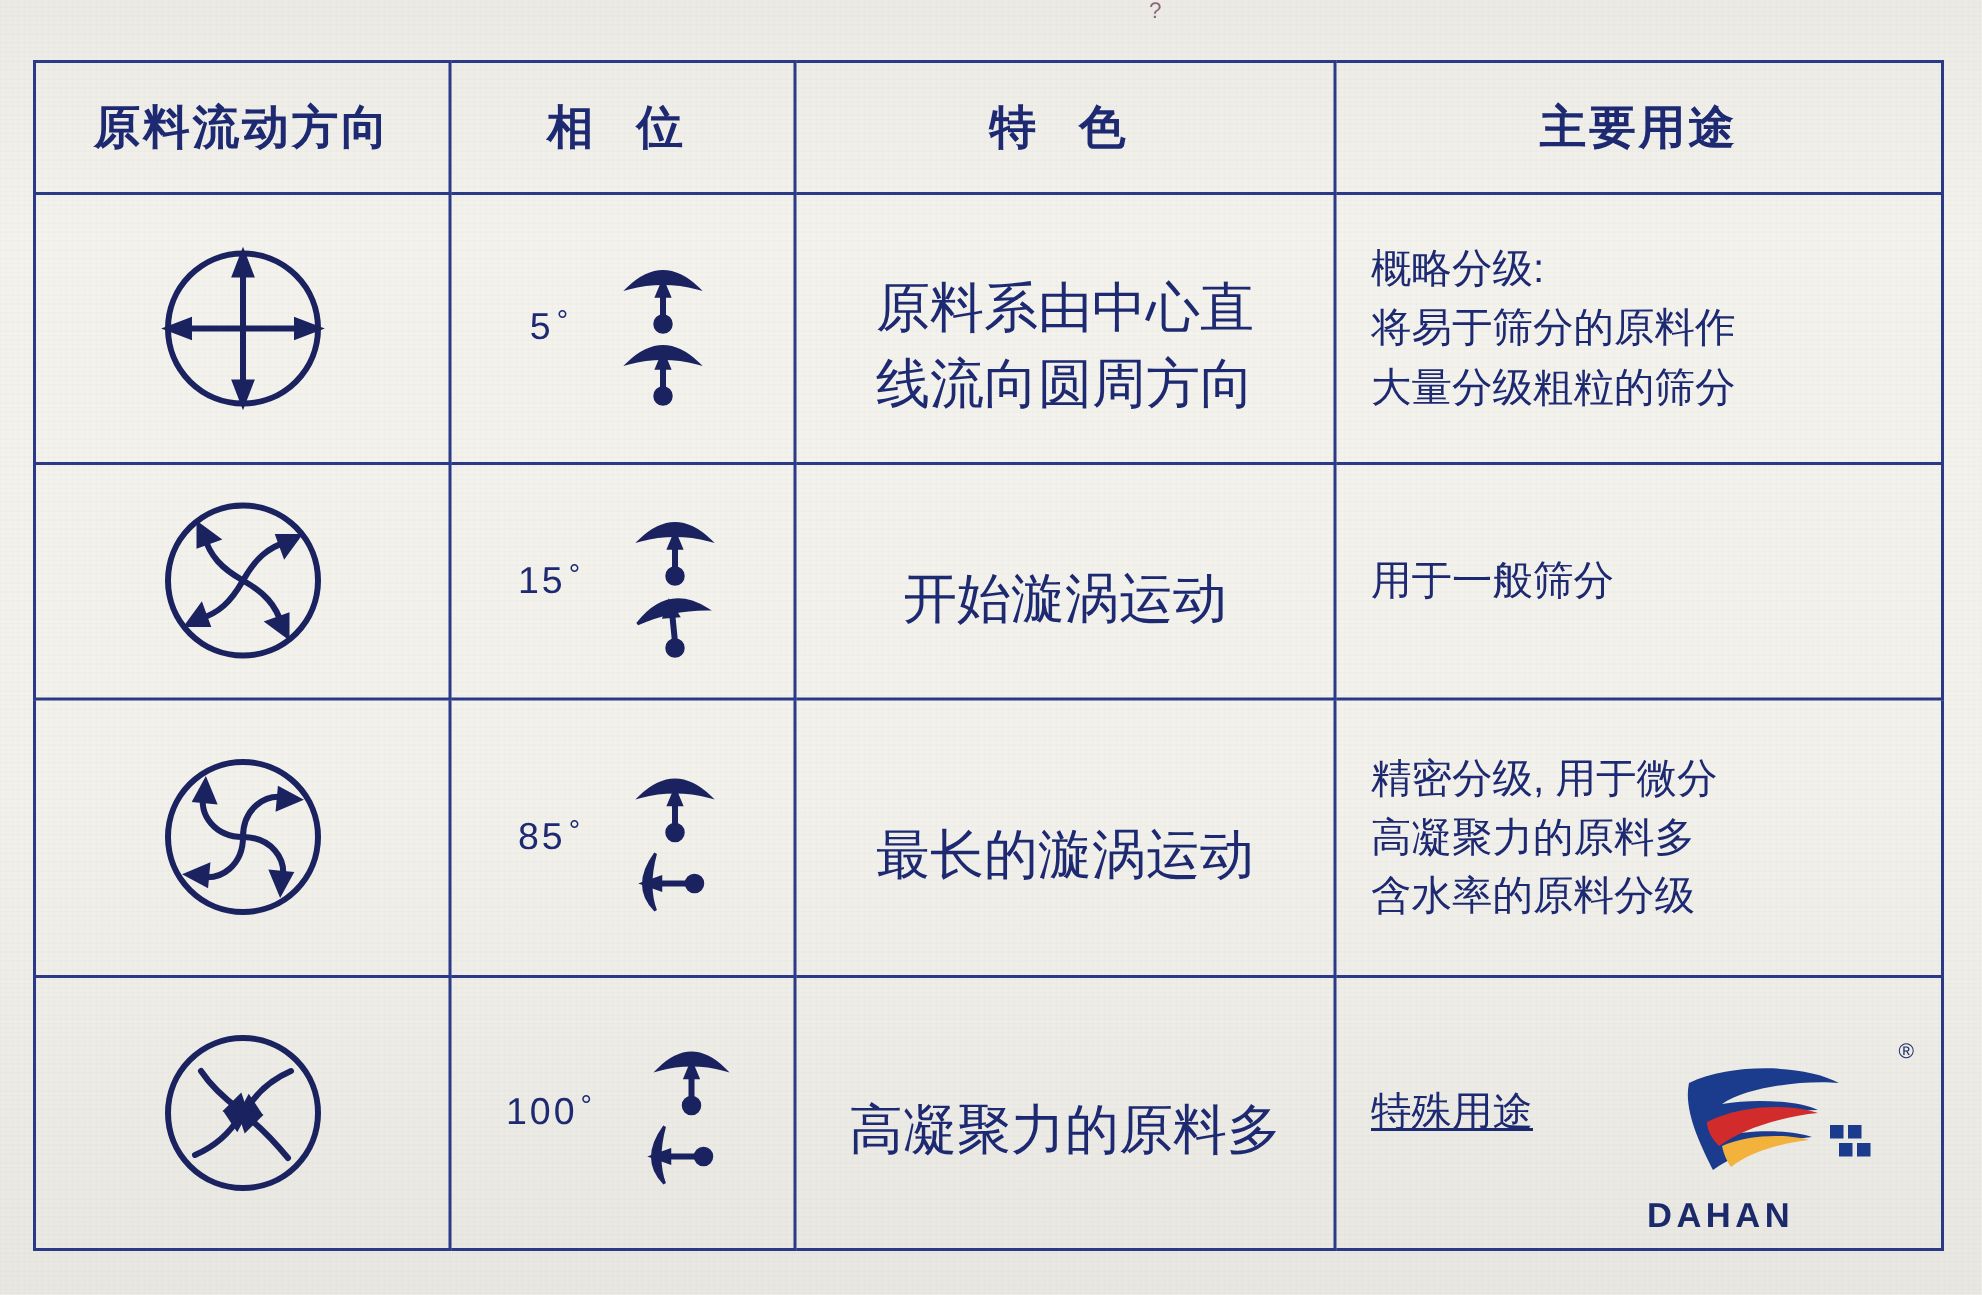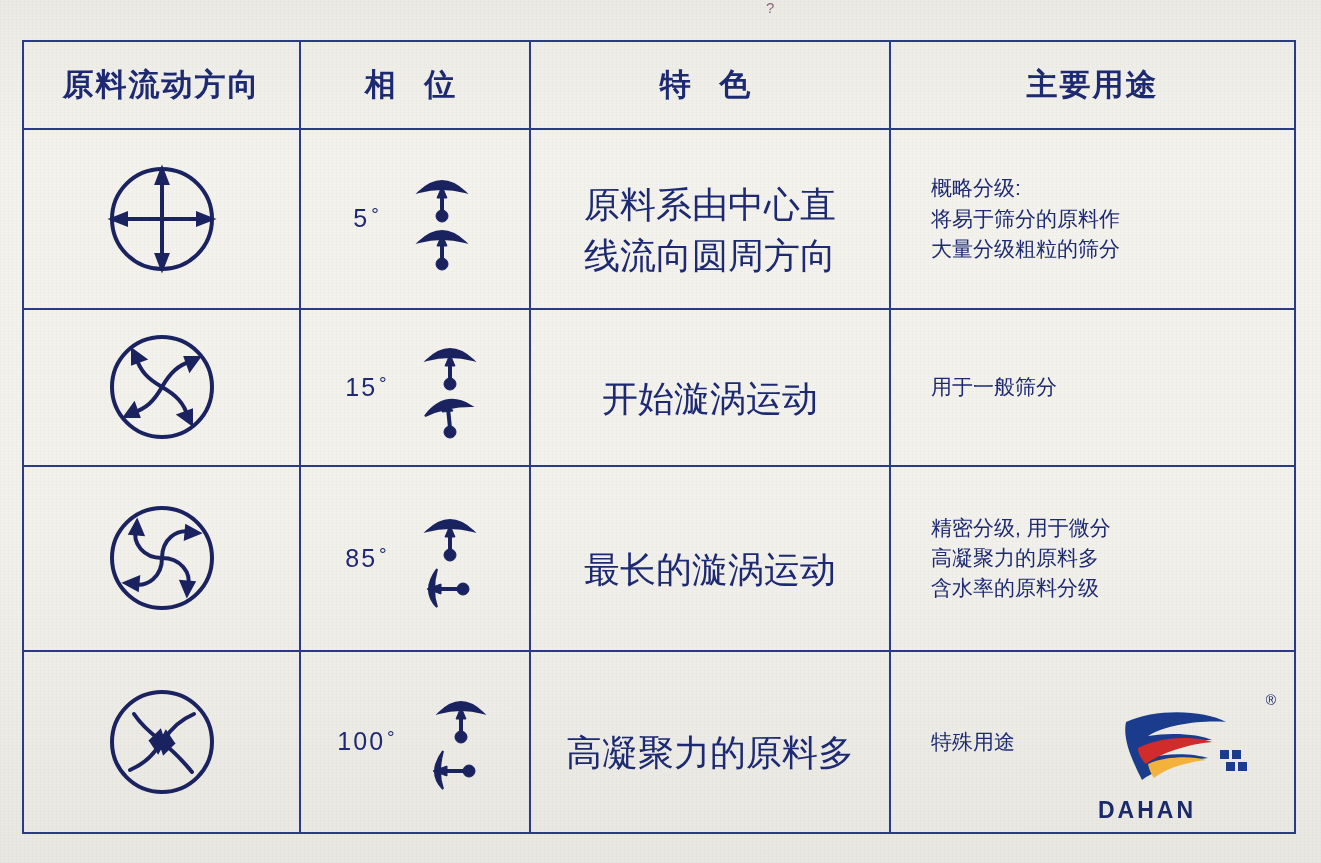--- a/index.html
+++ b/index.html
@@ -111,25 +111,25 @@
 
   .feature-text {
     font-size: 36px;
     line-height: 1.42;
     color: #1d2a72;
     text-align: center;
     padding: 0 12px;
     margin-top: 22px;
   }
   .use-text {
-    font-size: 21px;
+    font-size: 27px;
     line-height: 1.45;
     color: #1d2a72;
     text-align: left;
-    padding: 0 40px;
+    padding: 0 23px;
     width: 100%;
     box-sizing: border-box;
   }
   .use-cell-logo {
     position: relative;
   }
   .logo-box {
     position: absolute;
     right: 14px;
     bottom: 6px;
@@ -403,21 +403,21 @@
         </td>
         <td>
           <div class="cell-inner">
             <div class="feature-text">
               <div>高凝聚力的原料多</div>
             </div>
           </div>
         </td>
         <td class="use-cell-logo">
           <div class="cell-inner" style="justify-content:flex-start;">
-            <div class="use-text" style="width:auto;">
+            <div class="use-text" style="width:auto;text-decoration:underline;">
               <div>特殊用途</div>
             </div>
           </div>
           <div class="logo-box">
             <span class="logo-reg">®</span>
             <span class="logo-mark">
               <svg width="150" height="78" viewBox="0 0 150 78">
                 <path d="M18 16 C48 2 96 4 118 16 C96 14 58 18 40 30 C62 26 92 28 104 34 C84 34 56 40 40 52 C62 46 88 48 100 52 C78 54 50 62 34 74 C26 58 14 34 18 16 Z" fill="#1b3c8c"></path>
                 <path d="M30 42 C54 30 86 30 104 36 C82 38 54 46 38 58 C34 54 30 48 30 42 Z" fill="#d22b2b"></path>
                 <path d="M40 58 C58 50 84 50 98 54 C80 56 58 62 46 72 C43 68 41 63 40 58 Z" fill="#f2b23c"></path>

